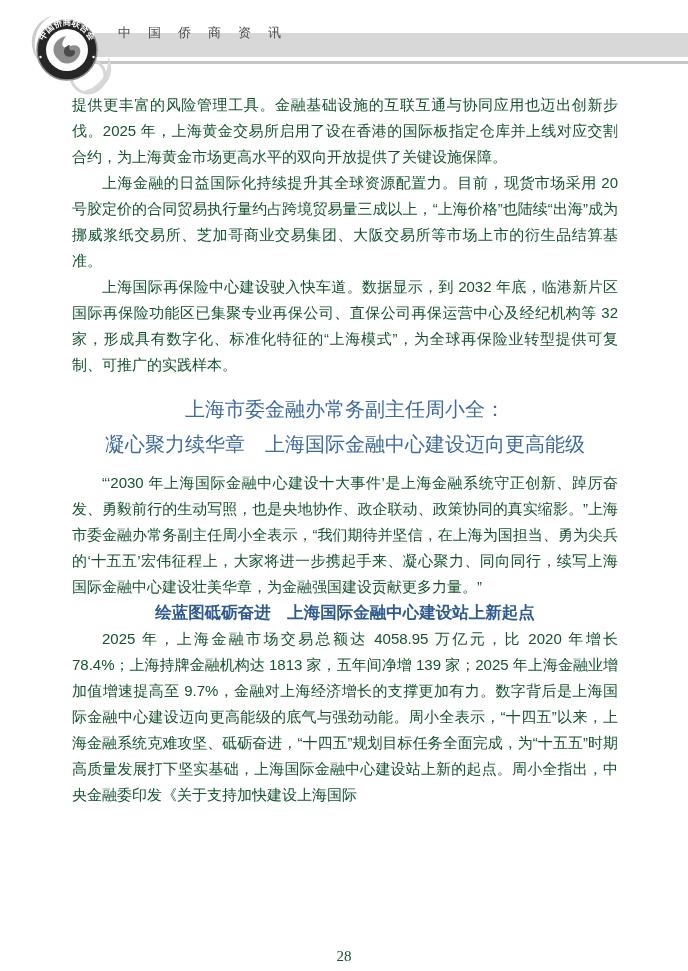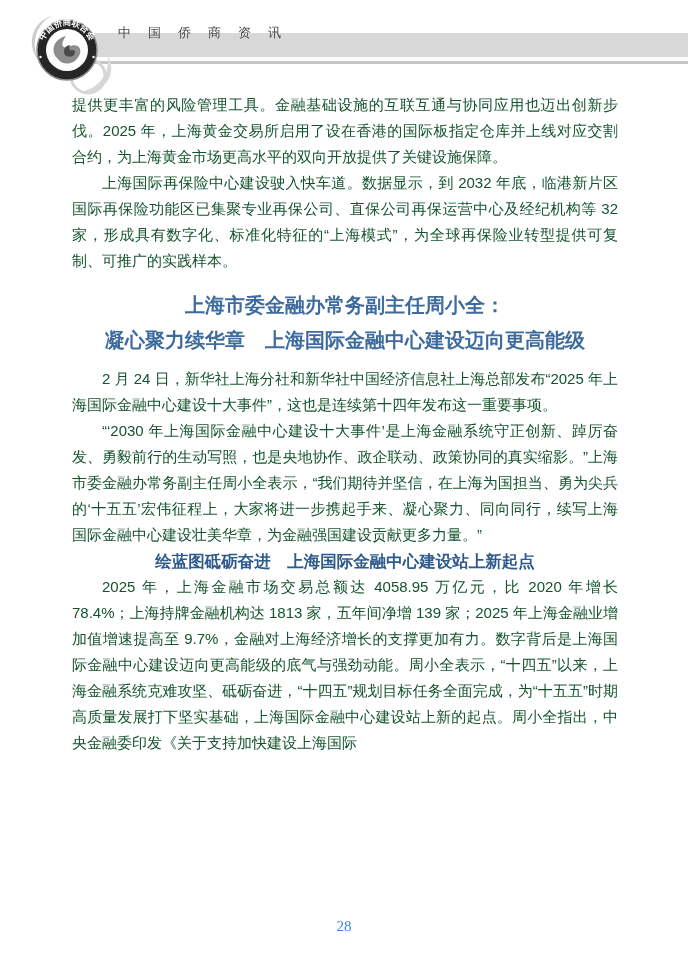--- a/index.html
+++ b/index.html
@@ -38,40 +38,41 @@
     line-height: 26px;
     color: #14532d;
     text-align: justify;
     text-indent: 2em;
   }
   .body-text p.no-indent { text-indent: 0; }
 
   .article-title {
     margin: 14px 0 8px 0;
     text-align: center;
-    font-weight: bold;
+    font-weight: normal;
     font-size: 20px;
     line-height: 35px;
     color: #3e6b9e;
   }
   .section-heading {
     margin: 0;
     text-align: center;
     font-weight: bold;
     font-size: 16.5px;
     line-height: 26px;
     color: #2e5a8e;
+    font-family: Liberation Serif, serif;
   }
 
   
   .page-footer {
-    position: absolute; left: 0; right: 0; bottom: 36px;
+    position: absolute; left: 0; right: 0; bottom: 6px;
     text-align: center;
     font-family: "Liberation Serif", "DejaVu Serif", serif;
-    font-size: 15px; color: #3b82f6;
+    font-size: 15px; color: #14532d;
   }
 </style>
 </head>
 <body>
 
 <header class="page-header">
   <div class="masthead-band"></div>
   <div class="masthead-rule"></div>
   <div class="masthead-text">中国侨商资讯</div>
 
@@ -99,30 +100,30 @@
       <path d="M36 55 C28 48 31 35 44 32 C38 40 40 45 46 43 C56 38 61 45 57 52 C52 61 41 62 36 55 Z" fill="#8d8d8d"></path>
       <path d="M44 52 C40 48 42 42 48 41 C46 45 48 47 52 46 C55 49 51 55 44 52 Z" fill="#4a4a4a"></path>
     </svg>
   </div>
 </header>
 
 <main class="content">
 
   <section class="body-text">
     <p class="no-indent">提供更丰富的风险管理工具。金融基础设施的互联互通与协同应用也迈出创新步伐。2025 年，上海黄金交易所启用了设在香港的国际板指定仓库并上线对应交割合约，为上海黄金市场更高水平的双向开放提供了关键设施保障。</p>
+    <p>上海金融的日益国际化持续提升其全球资源配置力。目前，现货市场采用 20 号胶定价的合同贸易执行量约占跨境贸易量三成以上，“上海价格”也陆续“出海”成为挪威浆纸交易所、芝加哥商业交易集团、大阪交易所等市场上市的衍生品结算基准。</p>
     <p>上海国际再保险中心建设驶入快车道。数据显示，到 2032 年底，临港新片区国际再保险功能区已集聚专业再保公司、直保公司再保运营中心及经纪机构等 32 家，形成具有数字化、标准化特征的“上海模式”，为全球再保险业转型提供可复制、可推广的实践样本。</p>
   </section>
 
   <h1 class="article-title">
     <span>上海市委金融办常务副主任周小全：</span><br>
     <span>凝心聚力续华章　上海国际金融中心建设迈向更高能级</span>
   </h1>
 
   <section class="body-text">
-    <p>2 月 24 日，新华社上海分社和新华社中国经济信息社上海总部发布“2025 年上海国际金融中心建设十大事件”，这也是连续第十四年发布这一重要事项。</p>
     <p>“‘2030 年上海国际金融中心建设十大事件’是上海金融系统守正创新、踔厉奋发、勇毅前行的生动写照，也是央地协作、政企联动、政策协同的真实缩影。”上海市委金融办常务副主任周小全表示，“我们期待并坚信，在上海为国担当、勇为尖兵的‘十五五’宏伟征程上，大家将进一步携起手来、凝心聚力、同向同行，续写上海国际金融中心建设壮美华章，为金融强国建设贡献更多力量。”</p>
   </section>
 
   <h2 class="section-heading">绘蓝图砥砺奋进　上海国际金融中心建设站上新起点</h2>
 
   <section class="body-text">
     <p>2025 年，上海金融市场交易总额达 4058.95 万亿元，比 2020 年增长 78.4%；上海持牌金融机构达 1813 家，五年间净增 139 家；2025 年上海金融业增加值增速提高至 9.7%，金融对上海经济增长的支撑更加有力。数字背后是上海国际金融中心建设迈向更高能级的底气与强劲动能。周小全表示，“十四五”以来，上海金融系统克难攻坚、砥砺奋进，“十四五”规划目标任务全面完成，为“十五五”时期高质量发展打下坚实基础，上海国际金融中心建设站上新的起点。周小全指出，中央金融委印发《关于支持加快建设上海国际</p>
   </section>
 
 </main>

